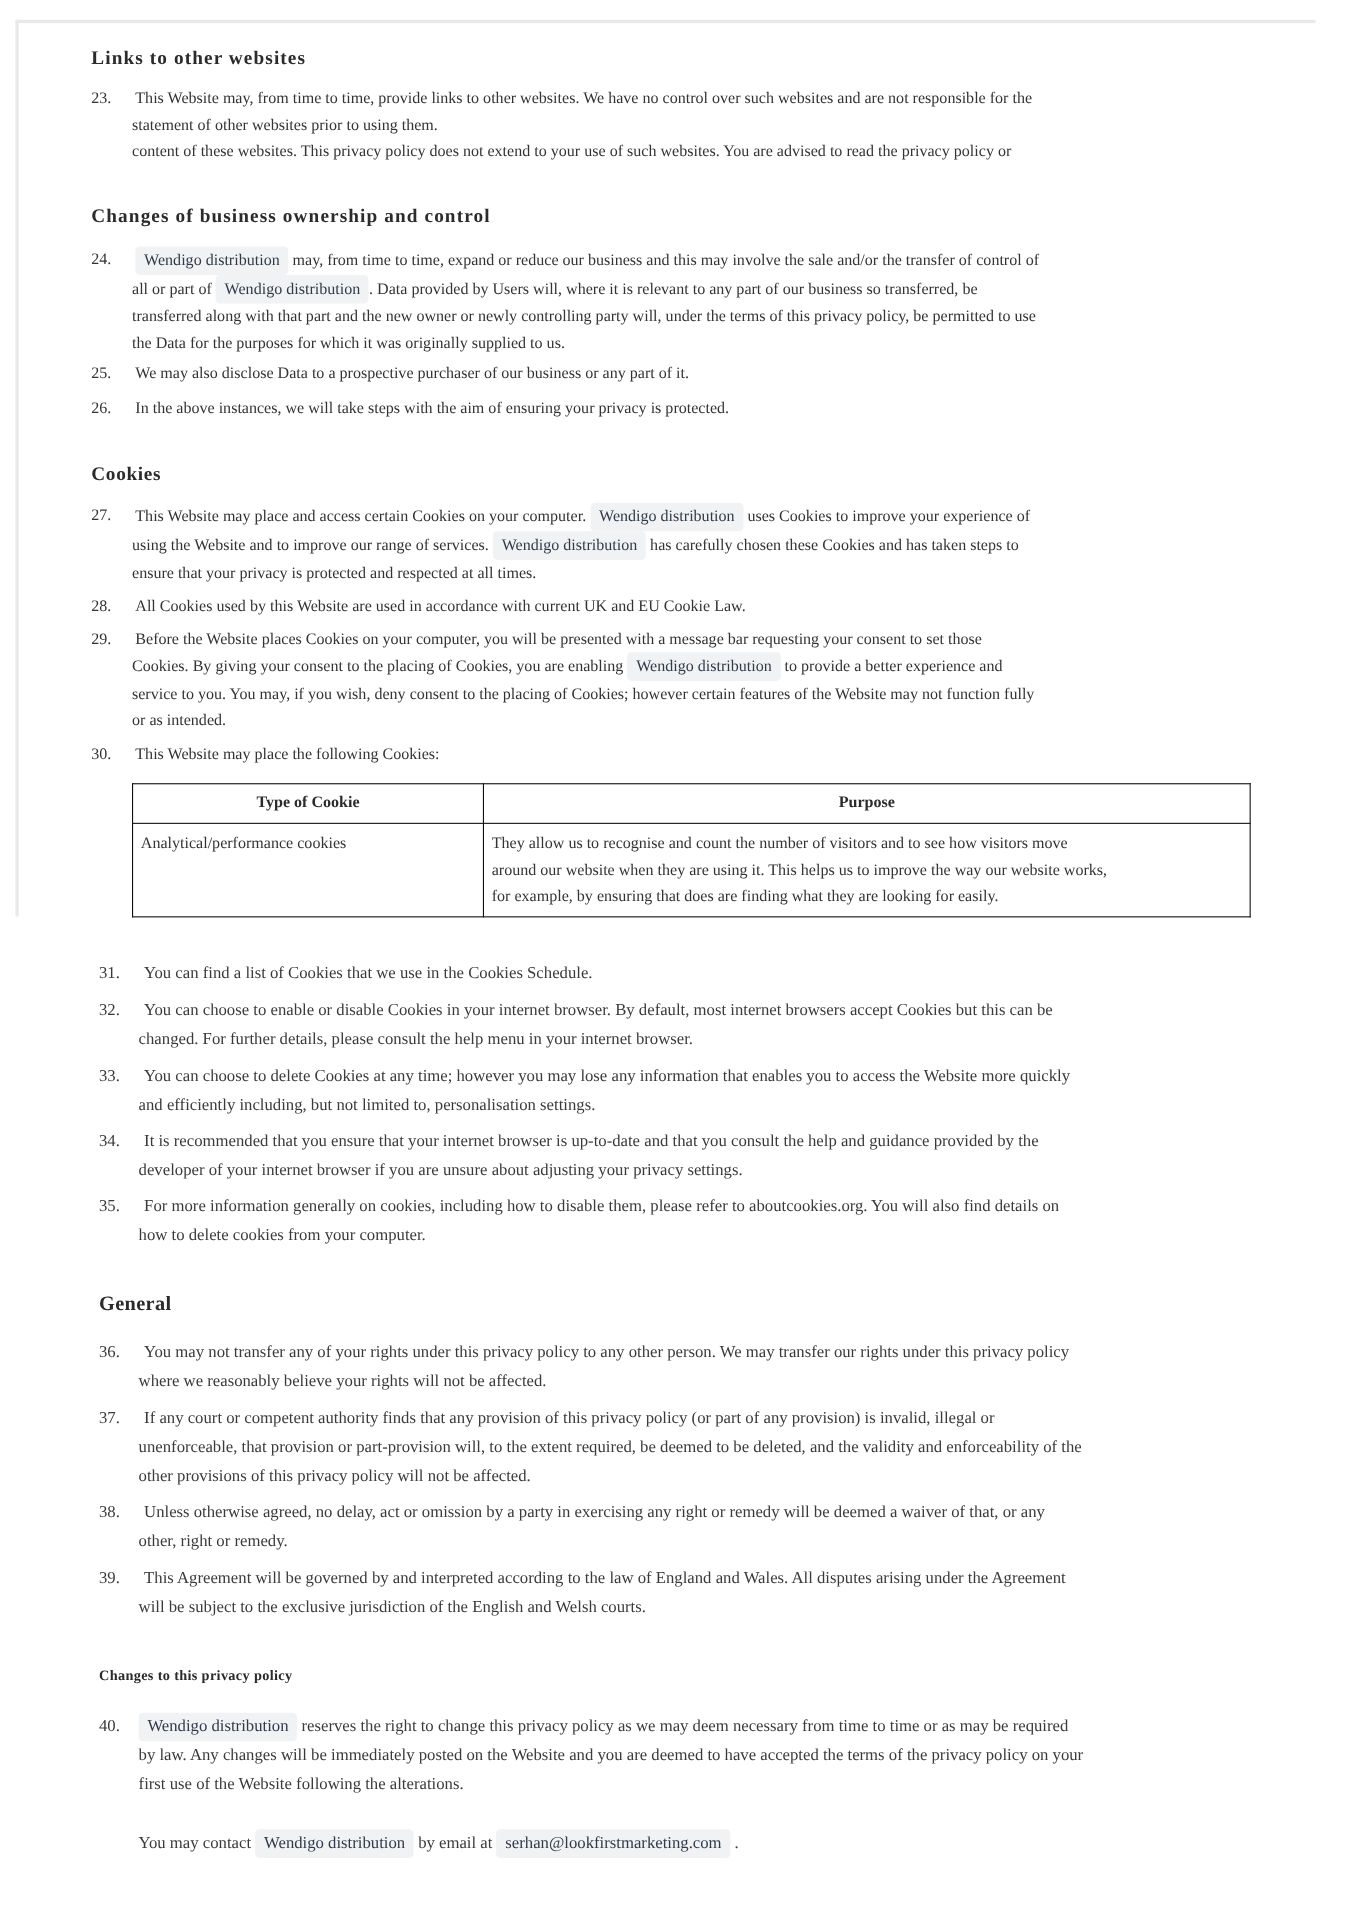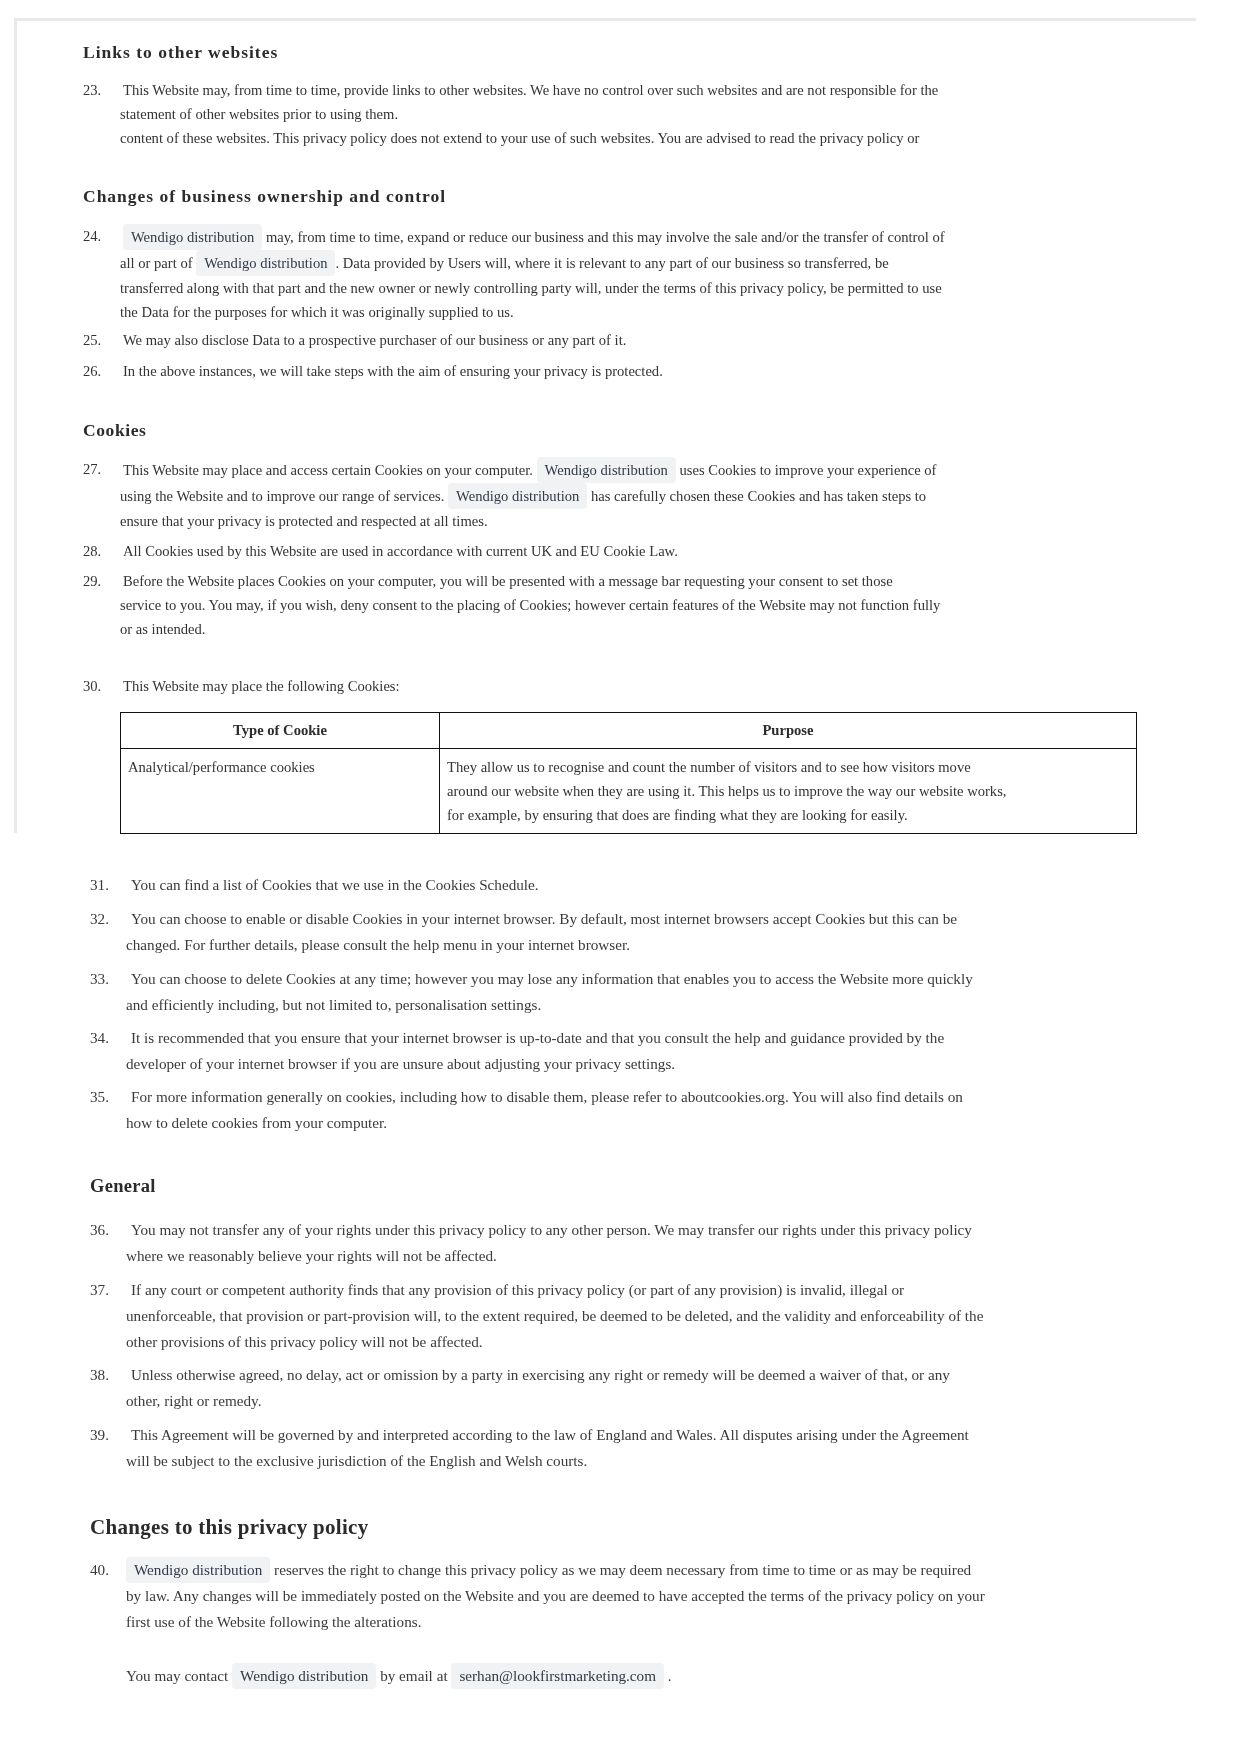--- a/index.html
+++ b/index.html
@@ -100,20 +100,25 @@
   </div>
 
   <div class="item" style="left:83px; top:539px; width:1070px;">
     <span class="num">28.</span>
     <div style="padding-left:40px;">All Cookies used by this Website are used in accordance with current UK and EU Cookie Law.</div>
   </div>
 
   <div class="item" style="left:83px; top:569px; width:1070px;">
     <span class="num">29.</span>
     <div style="padding-left:40px;">Before the Website places Cookies on your computer, you will be presented with a message bar requesting your consent to set those</div>
+    <div style="padding-left:37px;">
+      <span>Cookies. By giving your consent to the placing of Cookies, you are enabling</span>
+      <span class="tag">Wendigo distribution</span>
+      <span>to provide a better experience and</span>
+    </div>
     <div style="padding-left:37px;">service to you. You may, if you wish, deny consent to the placing of Cookies; however certain features of the Website may not function fully</div>
     <div style="padding-left:37px;">or as intended.</div>
   </div>
 
   <div class="item" style="left:83px; top:674px; width:1070px;">
     <span class="num">30.</span>
     <div style="padding-left:40px;">This Website may place the following Cookies:</div>
   </div>
 
   <table class="cookie-table">
@@ -179,21 +184,21 @@
     <span class="num">38.</span>
     <div style="padding-left:41px;">Unless otherwise agreed, no delay, act or omission by a party in exercising any right or remedy will be deemed a waiver of that, or any</div>
     <div style="padding-left:36px;">other, right or remedy.</div>
   </div>
   <div class="item" style="left:90px; top:1422px; width:1080px; line-height:26px;">
     <span class="num">39.</span>
     <div style="padding-left:41px;">This Agreement will be governed by and interpreted according to the law of England and Wales. All disputes arising under the Agreement</div>
     <div style="padding-left:36px;">will be subject to the exclusive jurisdiction of the English and Welsh courts.</div>
   </div>
 
-  <h2 style="left:90px; top:1515px; font-size:21px; letter-spacing:0.3px;">Changes to this privacy policy</h2>
+  <h2 style="left:90px; top:1515px; font-size:13px; letter-spacing:0.3px;">Changes to this privacy policy</h2>
 
   <div class="item" style="left:90px; top:1557px; width:1080px; line-height:26px;">
     <span class="num">40.</span>
     <div style="padding-left:36px;">
       <span class="tag">Wendigo distribution</span>
       <span>reserves the right to change this privacy policy as we may deem necessary from time to time or as may be required</span>
     </div>
     <div style="padding-left:36px;">by law. Any changes will be immediately posted on the Website and you are deemed to have accepted the terms of the privacy policy on your</div>
     <div style="padding-left:36px;">first use of the Website following the alterations.</div>
   </div>

